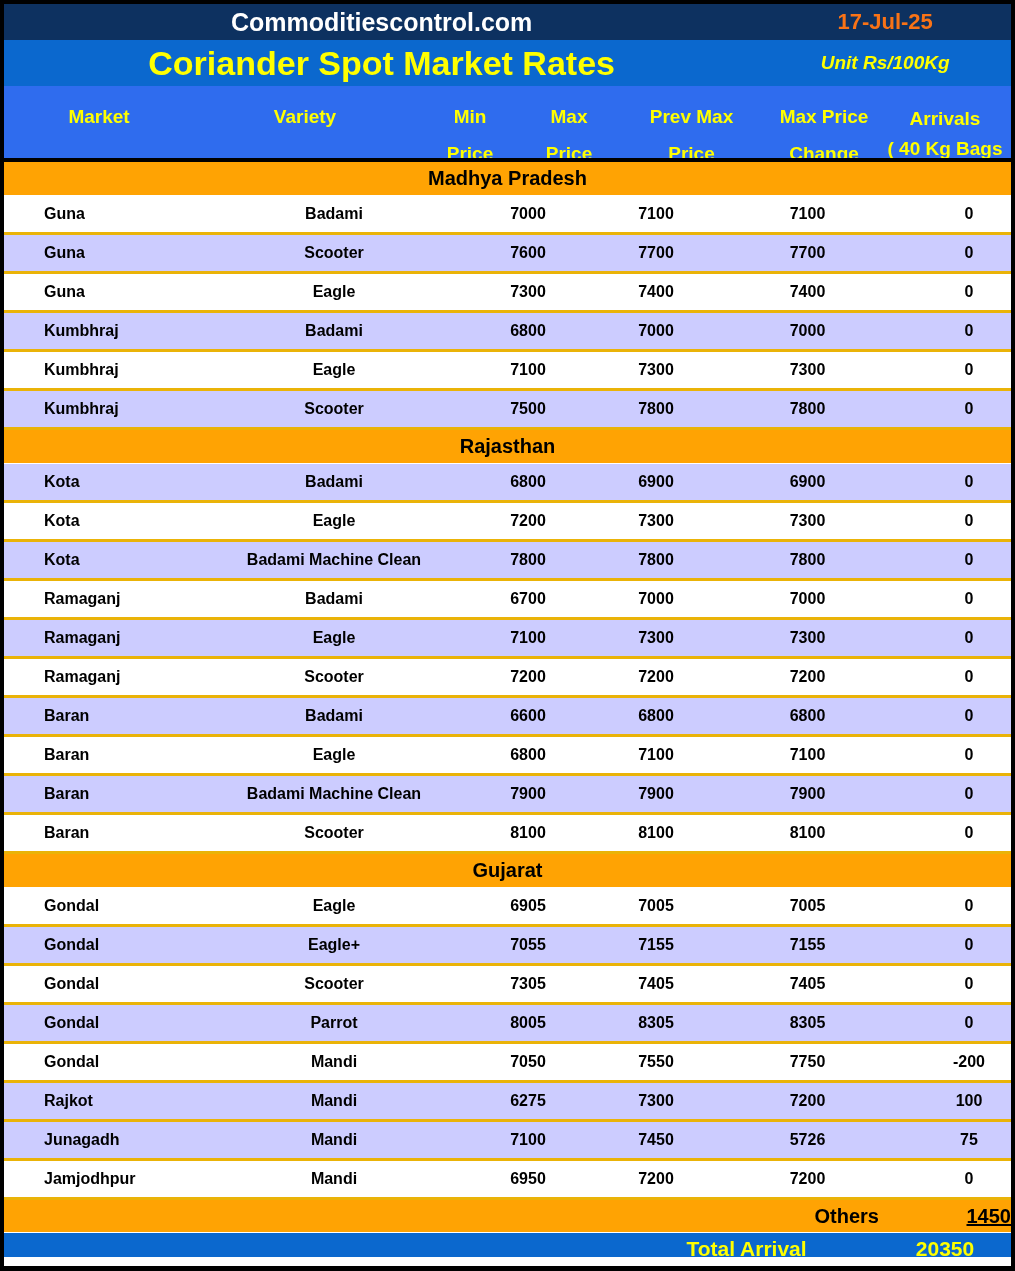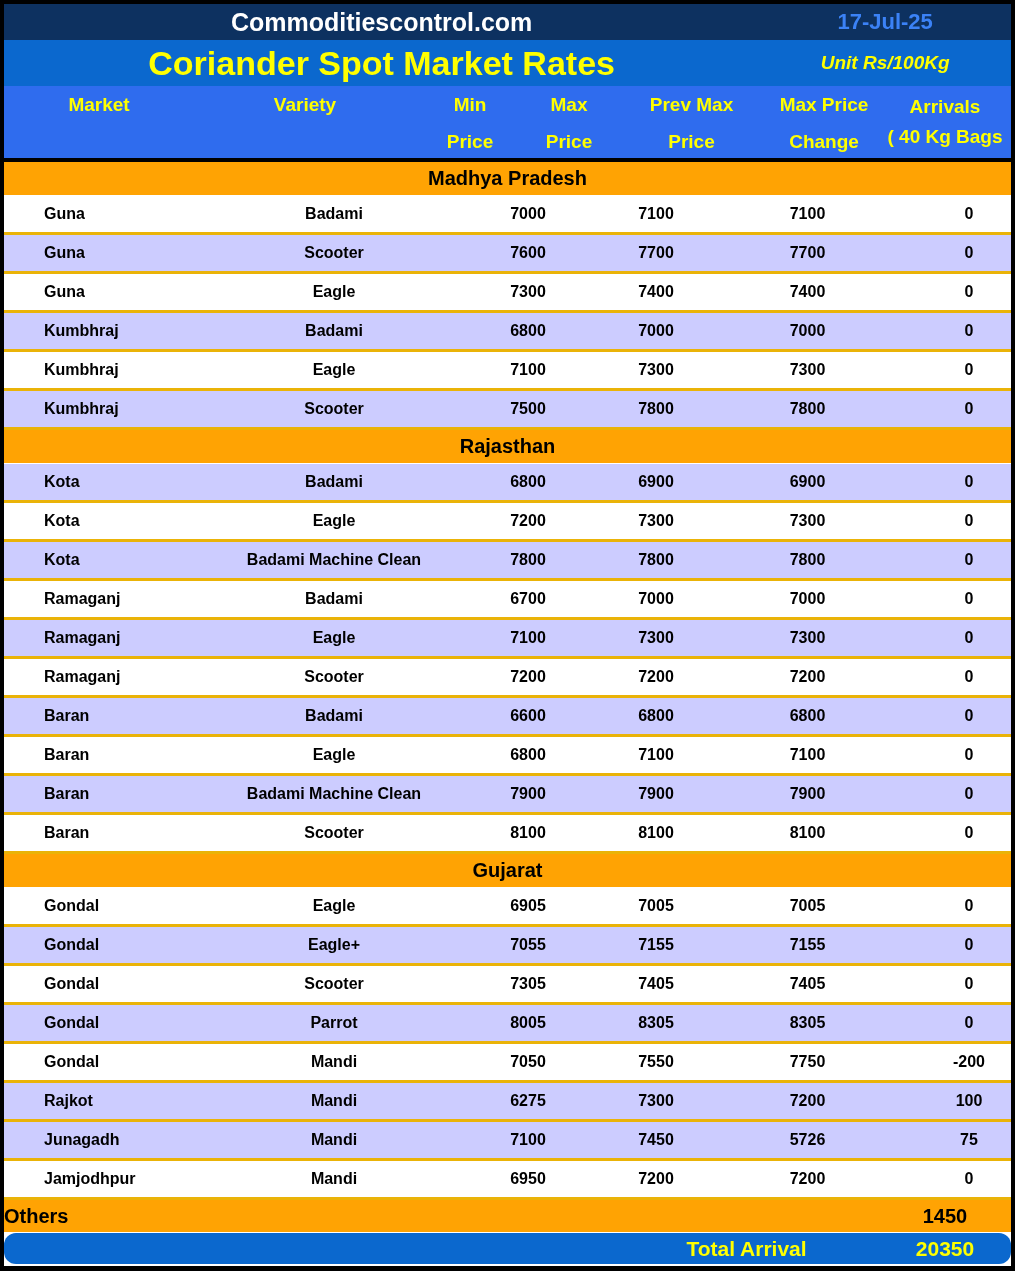--- a/index.html
+++ b/index.html
@@ -14,45 +14,45 @@
     width: 1015px; height: 1271px;
     border: 4px solid #000;
     border-bottom-width: 5px;
     display: flex; flex-direction: column;
     overflow: hidden;
     background: #fff;
   }
   
   .navybar { height: 36px; background: var(--navy); display: flex; align-items: center; flex: none; }
   .brand  { width: 75%; text-align: center; color: #ffffff; font-size: 25px; }
-  .date   { width: 25%; text-align: center; color: #3b82f6; font-size: 22px; }
+  .date   { width: 25%; text-align: center; color: #f97316; font-size: 22px; }
   
   .titlebar { height: 46px; background: var(--blue); display: flex; align-items: center; flex: none; }
   .page-title { width: 75%; text-align: center; color: var(--yellow); font-size: 34px; }
   .unit       { width: 25%; text-align: center; color: var(--yellow); font-size: 19px; font-style: italic; }
   
   .grid { display: grid; grid-template-columns: 190px 222px 108px 90px 155px 110px 132px; }
   
   .header-row { height: 72px; background: var(--hblue); color: var(--yellow); font-size: 19px; overflow: hidden; flex: none; }
-  .header-cell { text-align: center; line-height: 37px; white-space: pre-line; }
+  .header-cell { text-align: center; line-height: 37px; white-space: pre-line; margin-top: 12px; }
   .header-cell.arrivals { line-height: 30px; padding-top: 6px; }
   .sep { height: 4px; background: #000; flex: none; }
   
   .band { height: 34px; background: var(--orange); text-align: center; font-size: 20px; line-height: 33px; border-bottom: 1px solid #fff; flex: none; }
   
   .row { height: 39px; font-size: 16px; line-height: 35px; border-bottom: 3px solid #eab308; background: #ffffff; flex: none; gap: 29px; }
   .row.shaded { background: var(--lav); }
   .cell { text-align: center; overflow: visible; white-space: nowrap; }
   .cell.market { text-align: left; padding-left: 40px; }
   
   .others-row { height: 33px; background: var(--orange); font-size: 20px; line-height: 32px; border-bottom: 1px solid #fff; flex: none; }
-  .others-label { grid-column: 1 / 7; text-align: left; }
-  .others-arrivals { grid-column: 7; text-align: center; }
-  
-  .footer { height: 31px; background: var(--blue); color: var(--yellow); font-size: 21px; line-height: 32px; flex: none; border-radius: 12px; }
+  .others-label { grid-column: 1 / 7; text-align: right; }
+  .others-arrivals { grid-column: 7; text-align: right; text-decoration: underline; }
+  
+  .footer { height: 24px; background: var(--blue); color: var(--yellow); font-size: 21px; line-height: 32px; flex: none; }
   .footer-label { grid-column: 5 / 7; text-align: center; }
   .footer-total { grid-column: 7; text-align: center; }
 </style>
 </head>
 <body>
 
 <div class="frame">
 
   <div class="navybar">
     <div class="brand">Commoditiescontrol.com</div>

